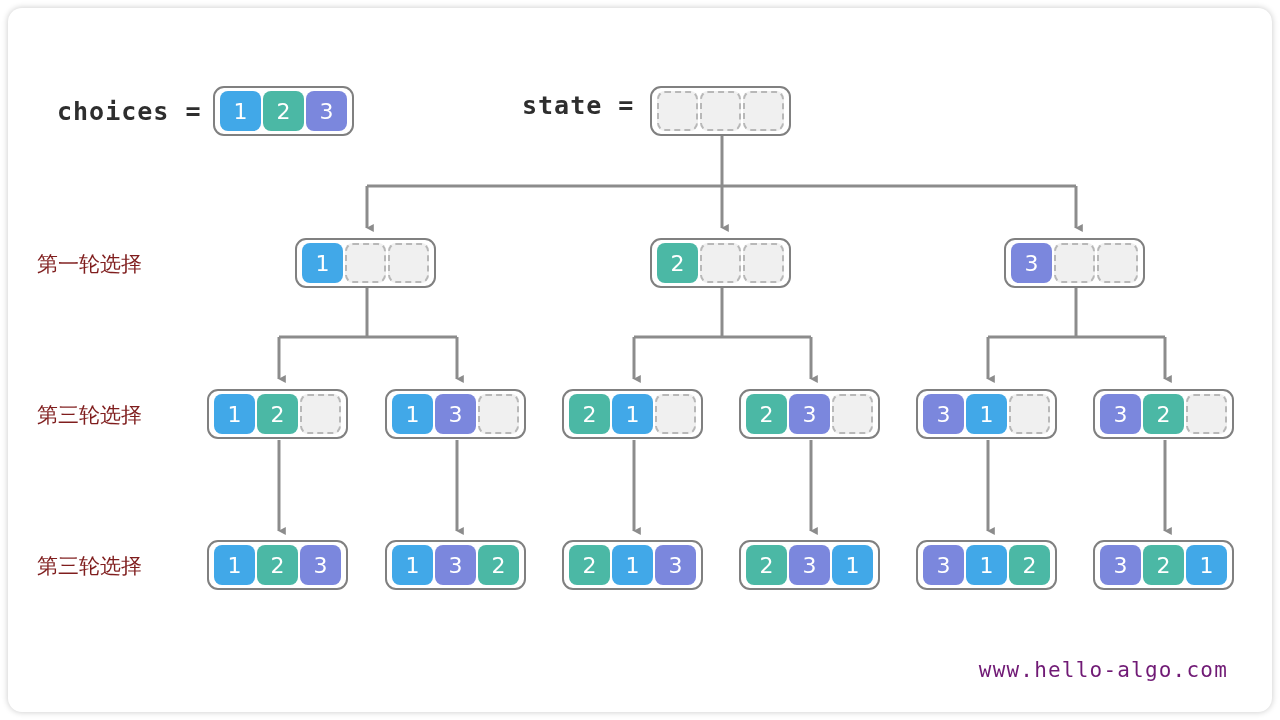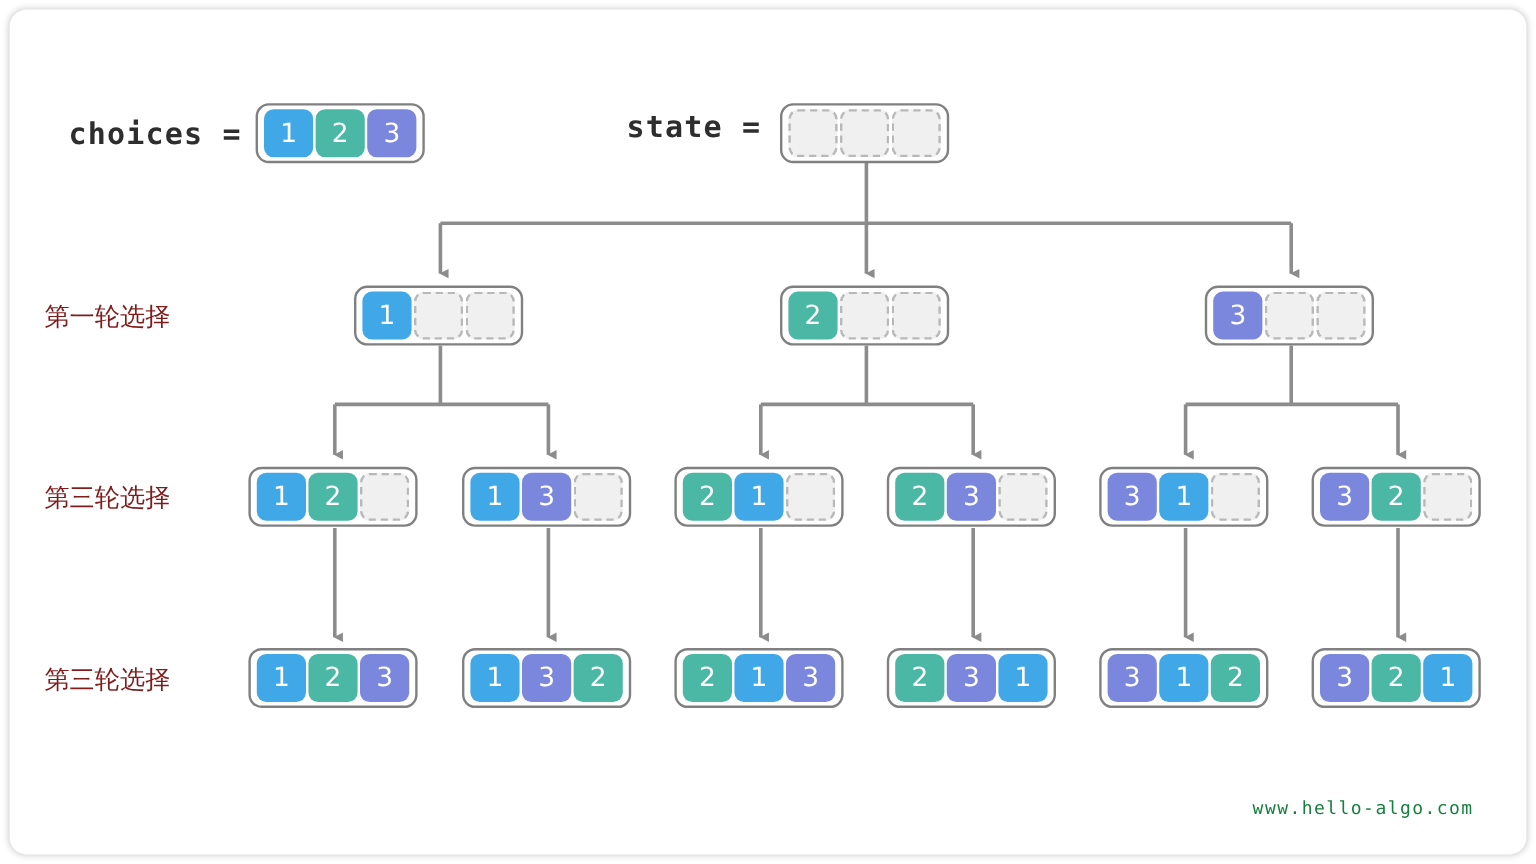--- a/index.html
+++ b/index.html
@@ -46,22 +46,22 @@
     position: absolute;
     font-family: "DejaVu Sans", "Liberation Sans", sans-serif;
     font-size: 21px;
     color: #7f1d1d;
     white-space: nowrap;
   }
   .watermark {
     position: absolute;
     right: 52px; bottom: 38px;
     font-family: "DejaVu Sans Mono", "Liberation Mono", monospace;
-    font-size: 15px;
-    color: #15803d;
+    font-size: 21px;
+    color: #701a75;
     letter-spacing: 1.2px;
     white-space: nowrap;
   }
 
   
   .array {
     position: absolute;
     display: flex;
     align-items: center;
     padding: 4px;

